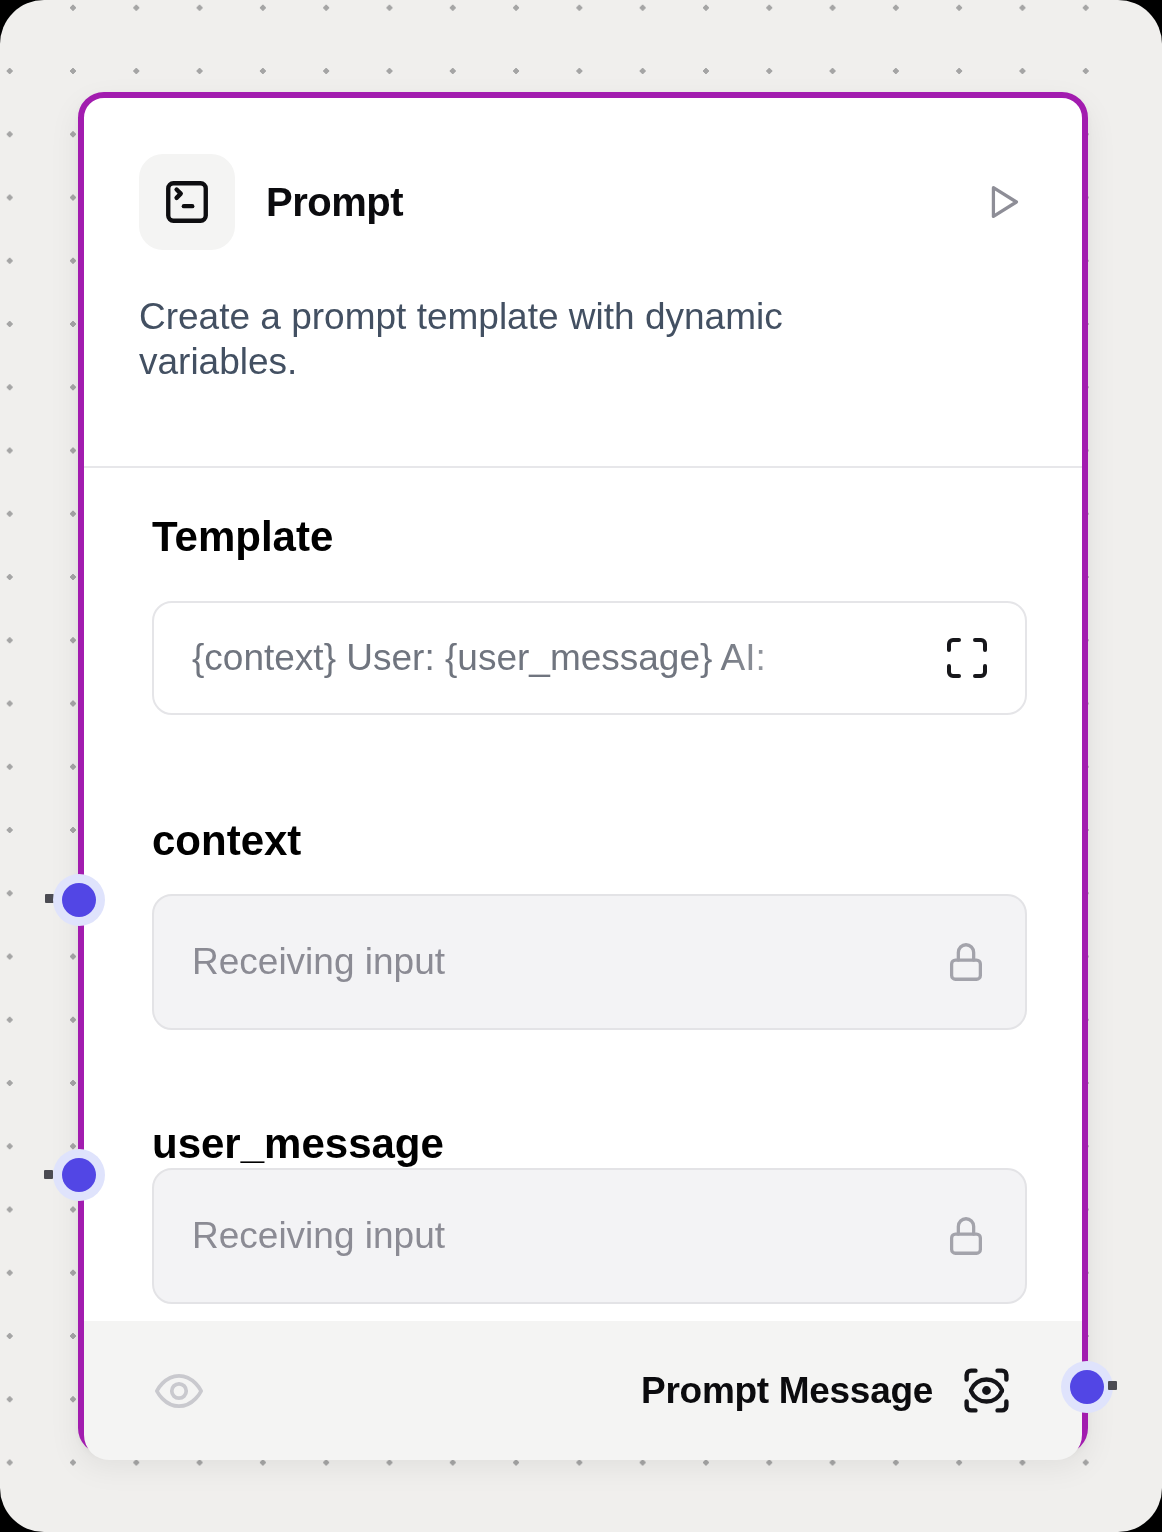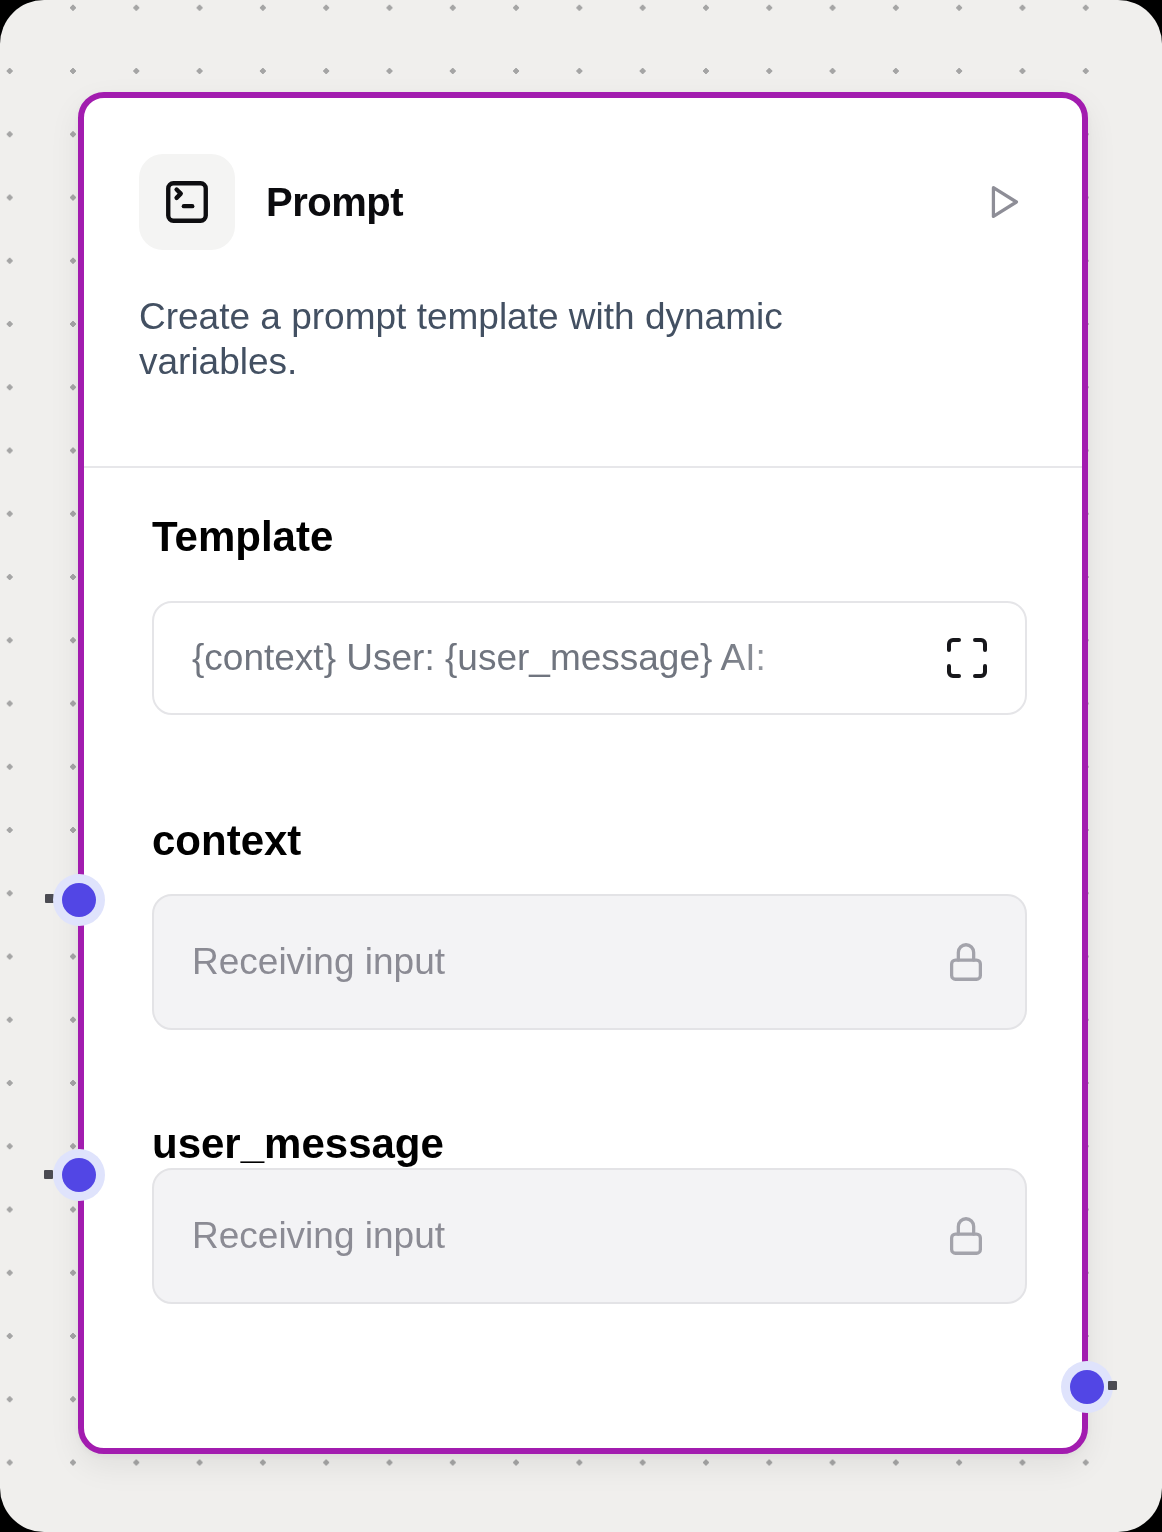--- a/index.html
+++ b/index.html
@@ -156,20 +156,43 @@
     <div class="field-box gray" style="top:1070px;">
       <span class="placeholder-text">Receiving input</span>
       <span class="trailing-icon">
         <svg width="46" height="46" viewBox="0 0 24 24" fill="none" stroke="#a3a3ab" stroke-width="1.7" stroke-linecap="round" stroke-linejoin="round">
           <rect x="4.5" y="11" width="15" height="10" rx="2"></rect>
           <path d="M8 11V7a4 4 0 0 1 8 0v4"></path>
         </svg>
       </span>
     </div>
 
+    <div class="node-footer">
+      <button style="background:none;border:none;padding:0;display:flex;cursor:pointer;">
+        <span>
+          <svg width="56" height="56" viewBox="0 0 24 24" fill="none" stroke="#c9c9ce" stroke-width="1.6" stroke-linecap="round" stroke-linejoin="round">
+            <path d="M2.5 12s3.2-6.5 9.5-6.5S21.5 12 21.5 12s-3.2 6.5-9.5 6.5S2.5 12 2.5 12Z"></path>
+            <circle cx="12" cy="12" r="3.1"></circle>
+          </svg>
+        </span>
+      </button>
+      <span class="footer-label">Prompt Message</span>
+      <button class="footer-inspect">
+        <span>
+          <svg width="53" height="53" viewBox="0 0 24 24" fill="none" stroke="#141418" stroke-width="2" stroke-linecap="round" stroke-linejoin="round">
+            <path d="M3 7V5a2 2 0 0 1 2-2h2"></path>
+            <path d="M17 3h2a2 2 0 0 1 2 2v2"></path>
+            <path d="M21 17v2a2 2 0 0 1-2 2h-2"></path>
+            <path d="M7 21H5a2 2 0 0 1-2-2v-2"></path>
+            <circle cx="12" cy="12" r="1"></circle>
+            <path d="M18.944 12.33a1 1 0 0 0 0-.66 7.5 7.5 0 0 0-13.888 0 1 1 0 0 0 0 .66 7.5 7.5 0 0 0 13.888 0"></path>
+          </svg>
+        </span>
+      </button>
+    </div>
   </div>
 
   <div class="edge-stub" style="left:45px;top:894px;"></div>
   <div class="handle" style="left:62px;top:883px;"></div>
 
   <div class="edge-stub" style="left:44px;top:1170px;"></div>
   <div class="handle" style="left:62px;top:1158px;"></div>
 
   <div class="handle" style="left:1070px;top:1370px;"></div>
   <div class="edge-stub" style="left:1108px;top:1381px;"></div>

